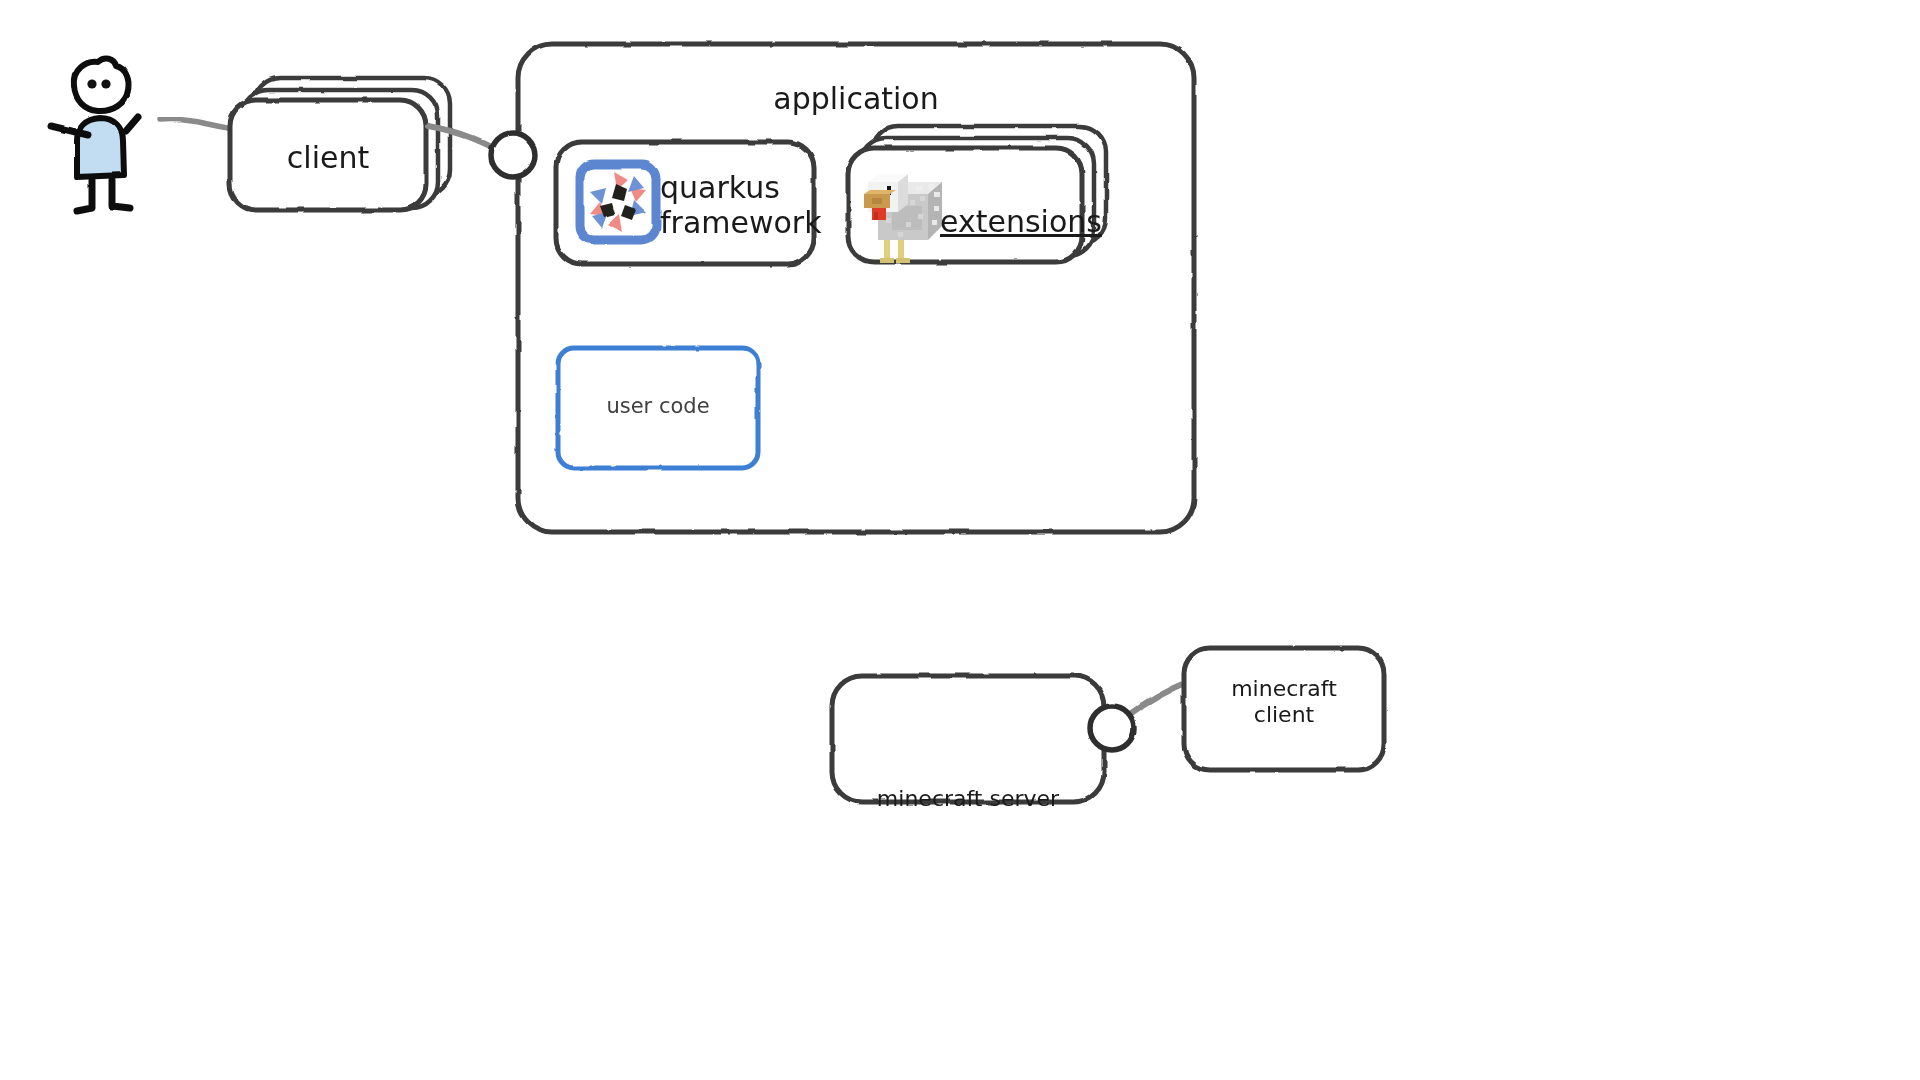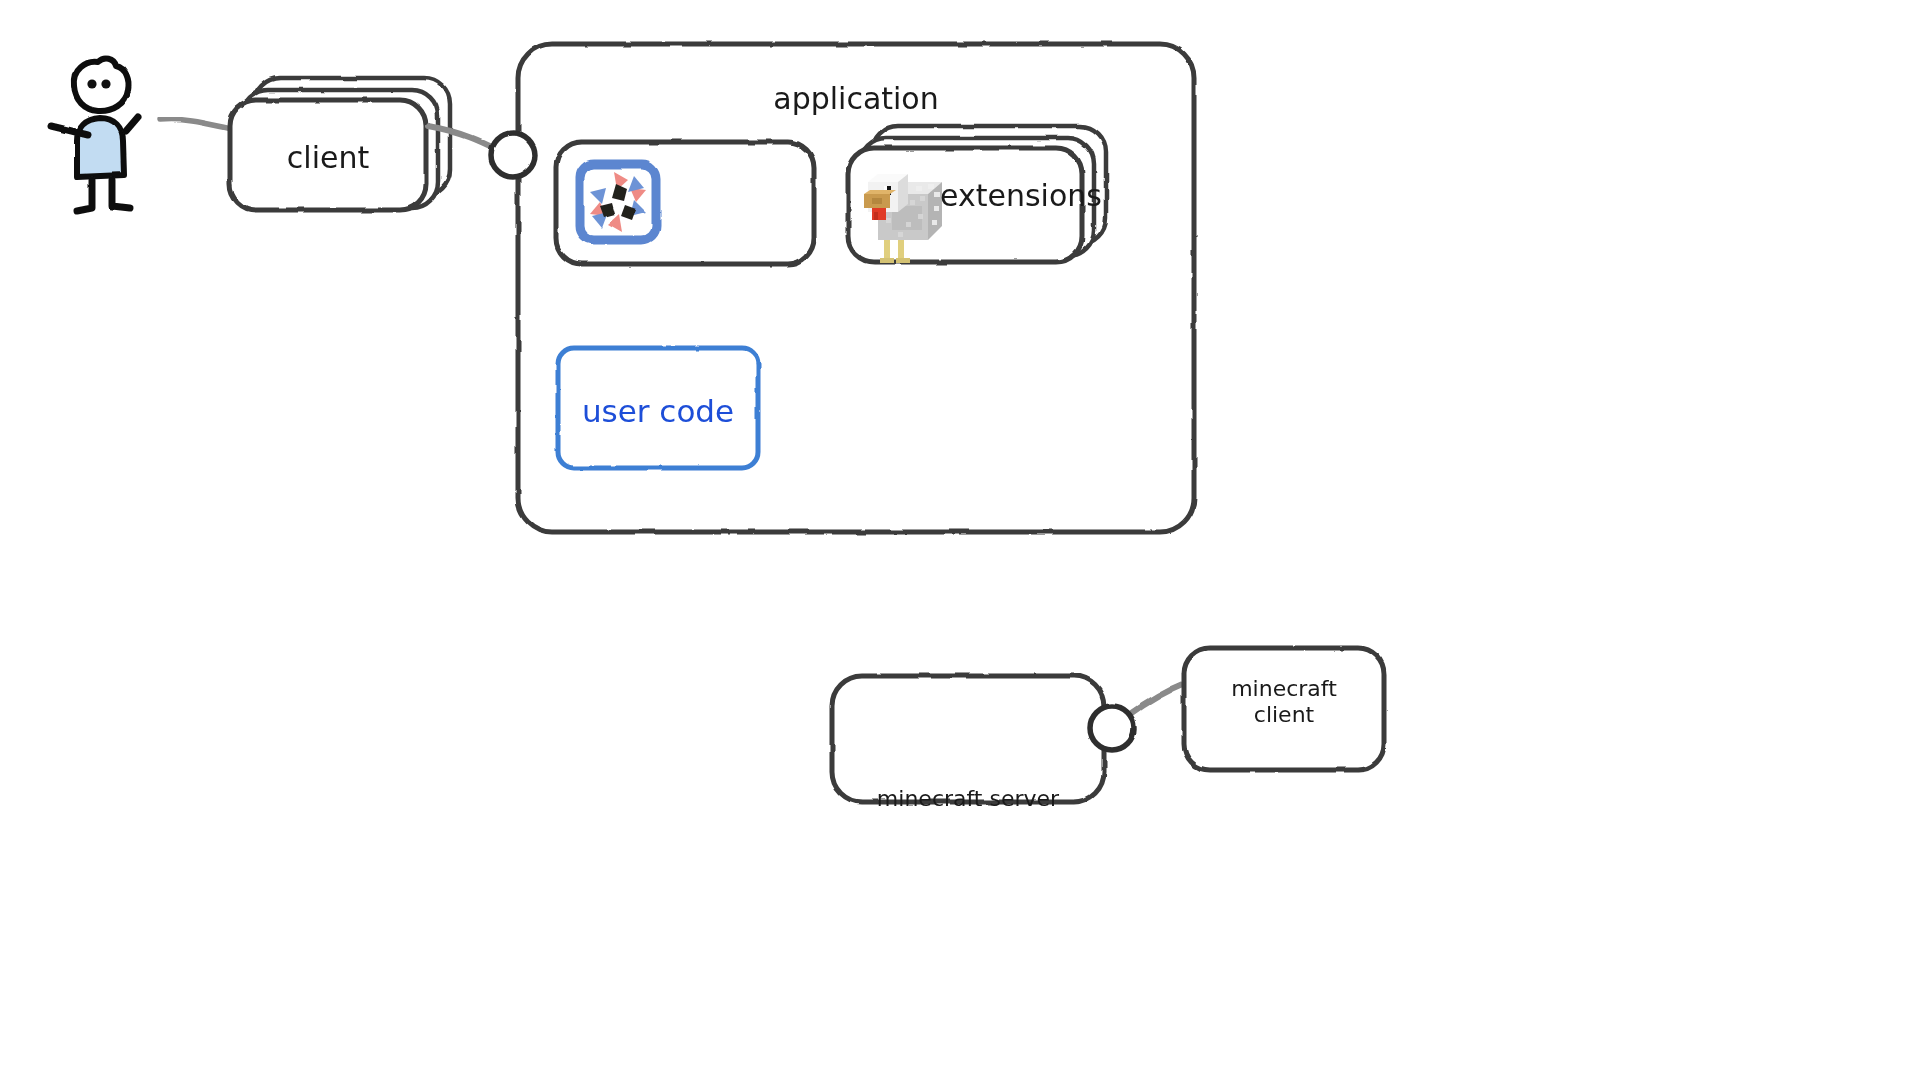--- a/index.html
+++ b/index.html
@@ -13,21 +13,21 @@
   .lbl{
     position:absolute;
     color:#1a1a1a;
     line-height:1.16;
     text-align:center;
     white-space:pre-line;
     user-select:none;
   }
   .lbl-app{font-size:30px;}
   .lbl-node{font-size:30px;}
-  .lbl-usercode{font-size:31px;color:#1d4ed8;}
+  .lbl-usercode{font-size:21px;color:#404040;}
   .lbl-big{font-size:22px;}
 </style>
 </head>
 <body>
 
 <div id="stage">
 
   <svg class="layer" viewBox="0 0 1920 1080">
     <defs>
       <filter id="rough" x="-20%" y="-20%" width="140%" height="140%">
@@ -203,22 +203,24 @@
 
       <rect x="10" y="42" width="14" height="12" fill="#e03b26"></rect>
       <rect x="12" y="46" width="4" height="8" fill="#c22f1d"></rect>
     </g>
   </svg>
 
   <div class="lbl lbl-app" style="left:518px;top:82px;width:676px;">application</div>
 
   <div class="lbl lbl-node" style="left:230px;top:141px;width:196px;">client</div>
 
-
-  <div class="lbl lbl-node" style="left:940px;top:179px;width:160px;text-align:left;">extensions</div>
+  <div class="lbl lbl-node" style="left:660px;top:171px;width:160px;text-align:left;">quarkus
+framework</div>
+
+  <div class="lbl lbl-node" style="left:940px;top:205px;width:160px;text-align:left;text-decoration:underline;">extensions</div>
 
   <div class="lbl lbl-usercode" style="left:558px;top:394px;width:200px;">user code</div>
 
   <div class="lbl lbl-big" style="left:820px;top:786px;width:296px;">minecraft server</div>
 
   <div class="lbl lbl-big" style="left:1184px;top:676px;width:200px;">minecraft
 client</div>
 
 </div>
 

